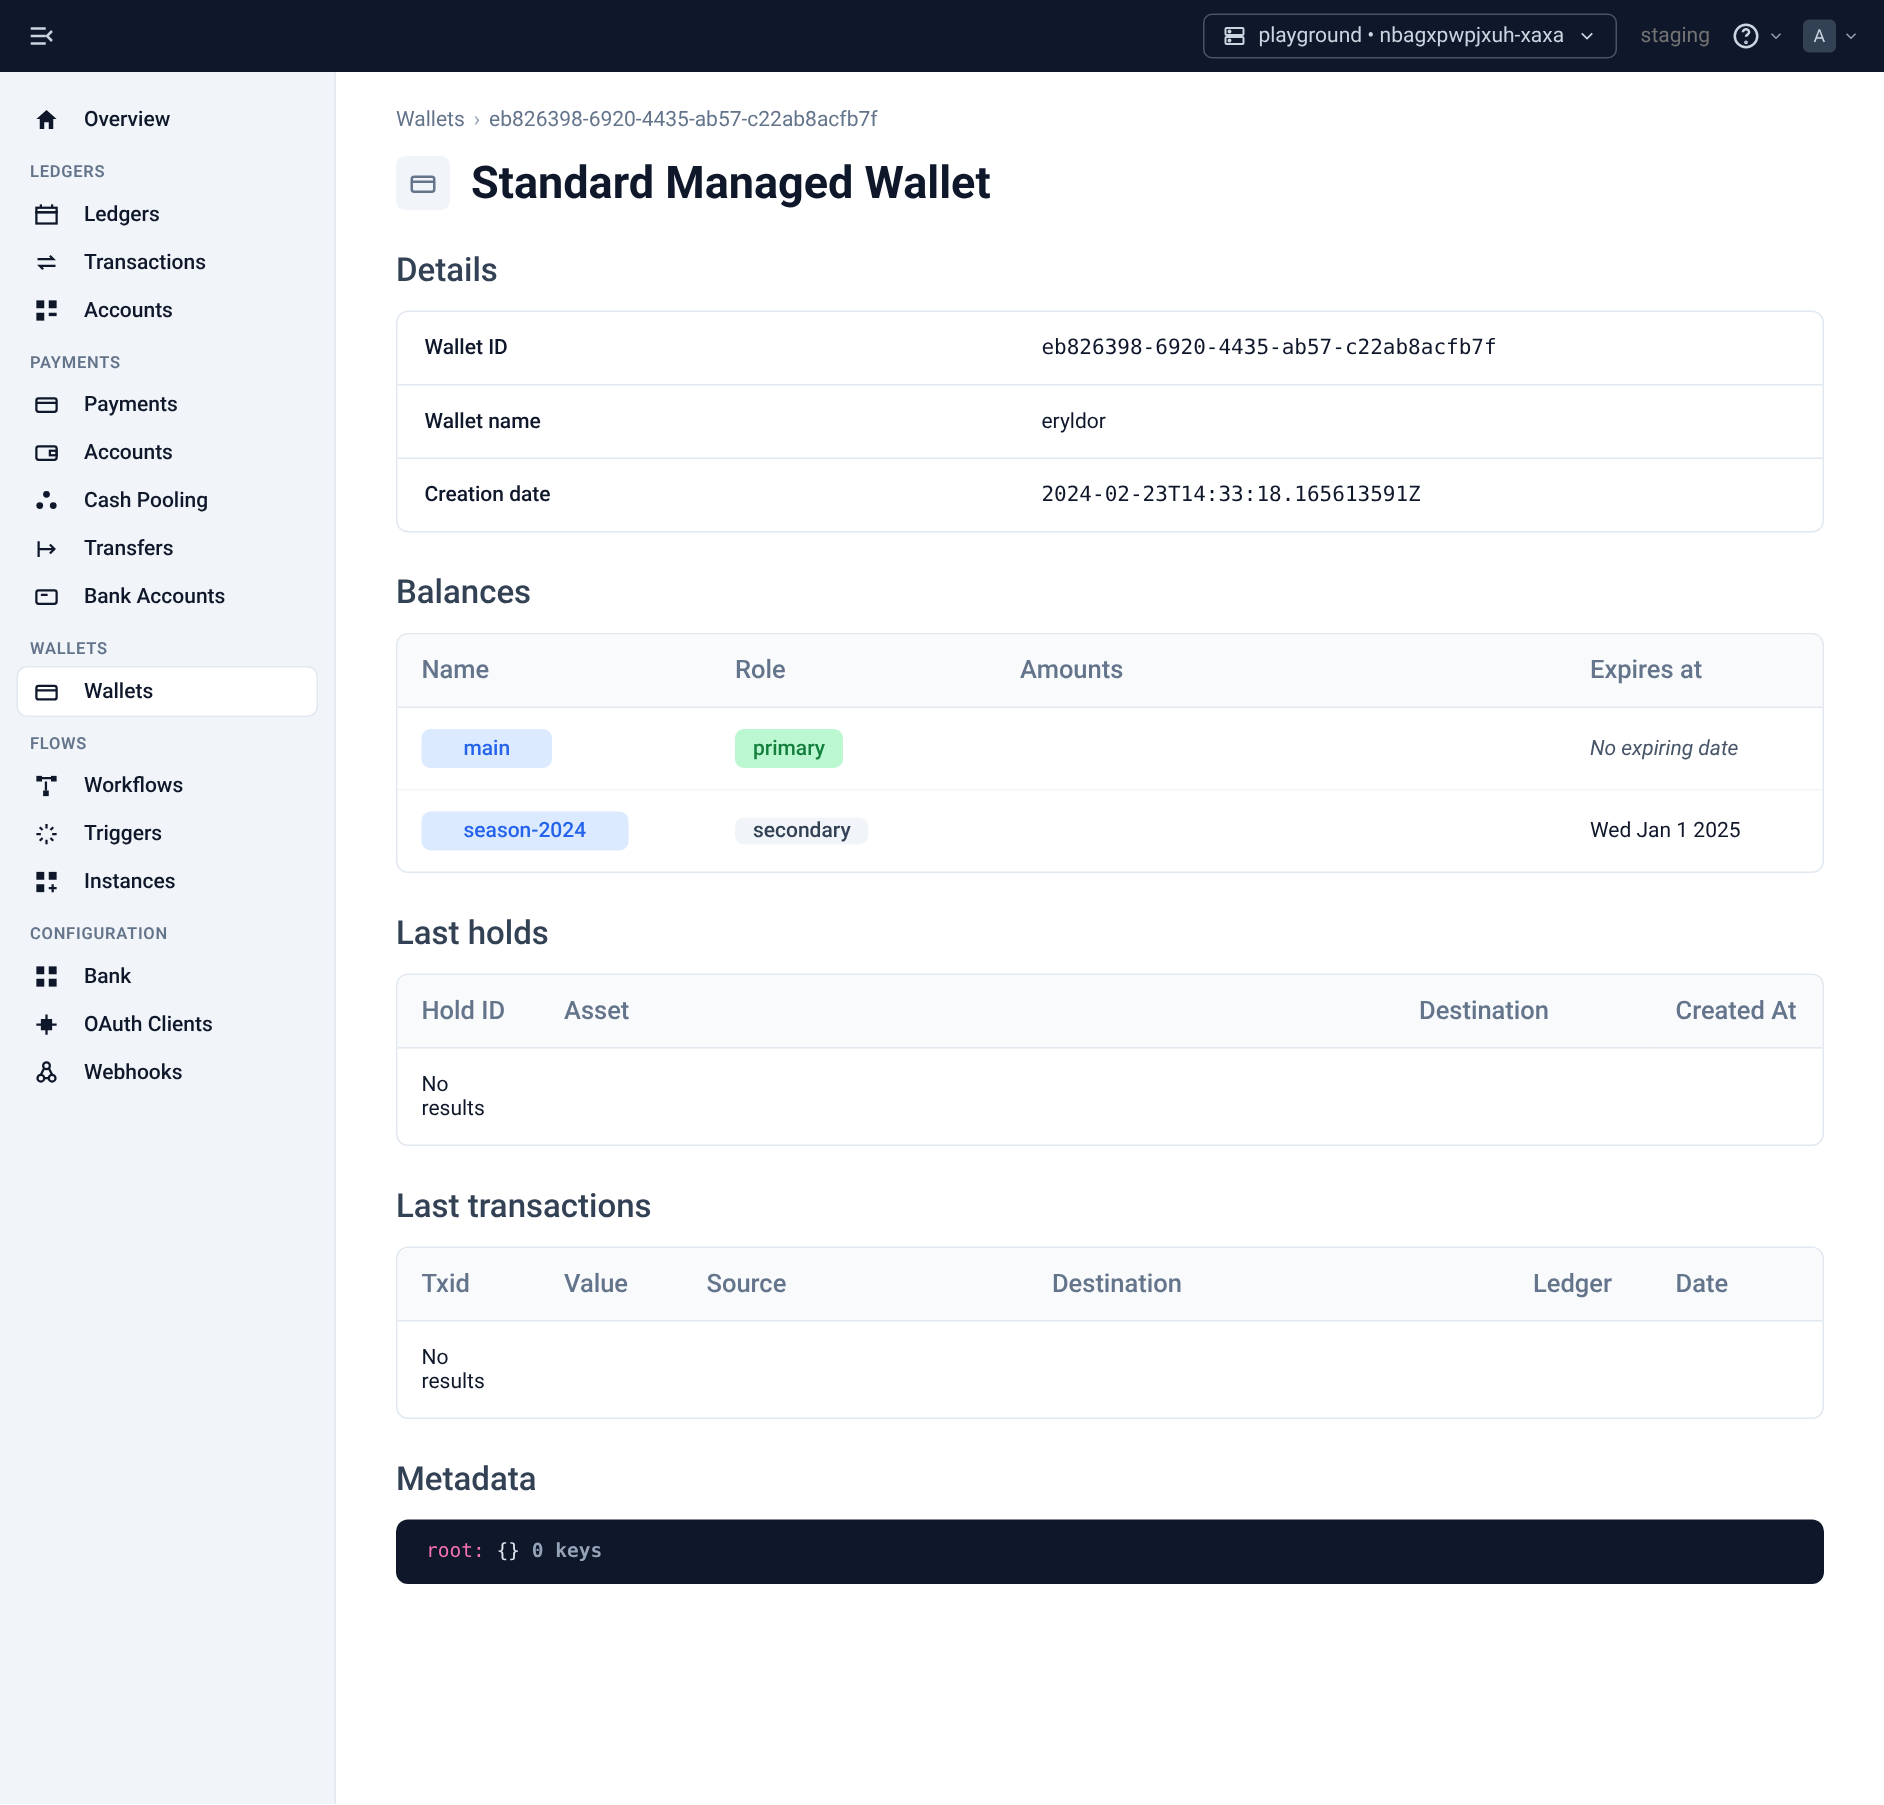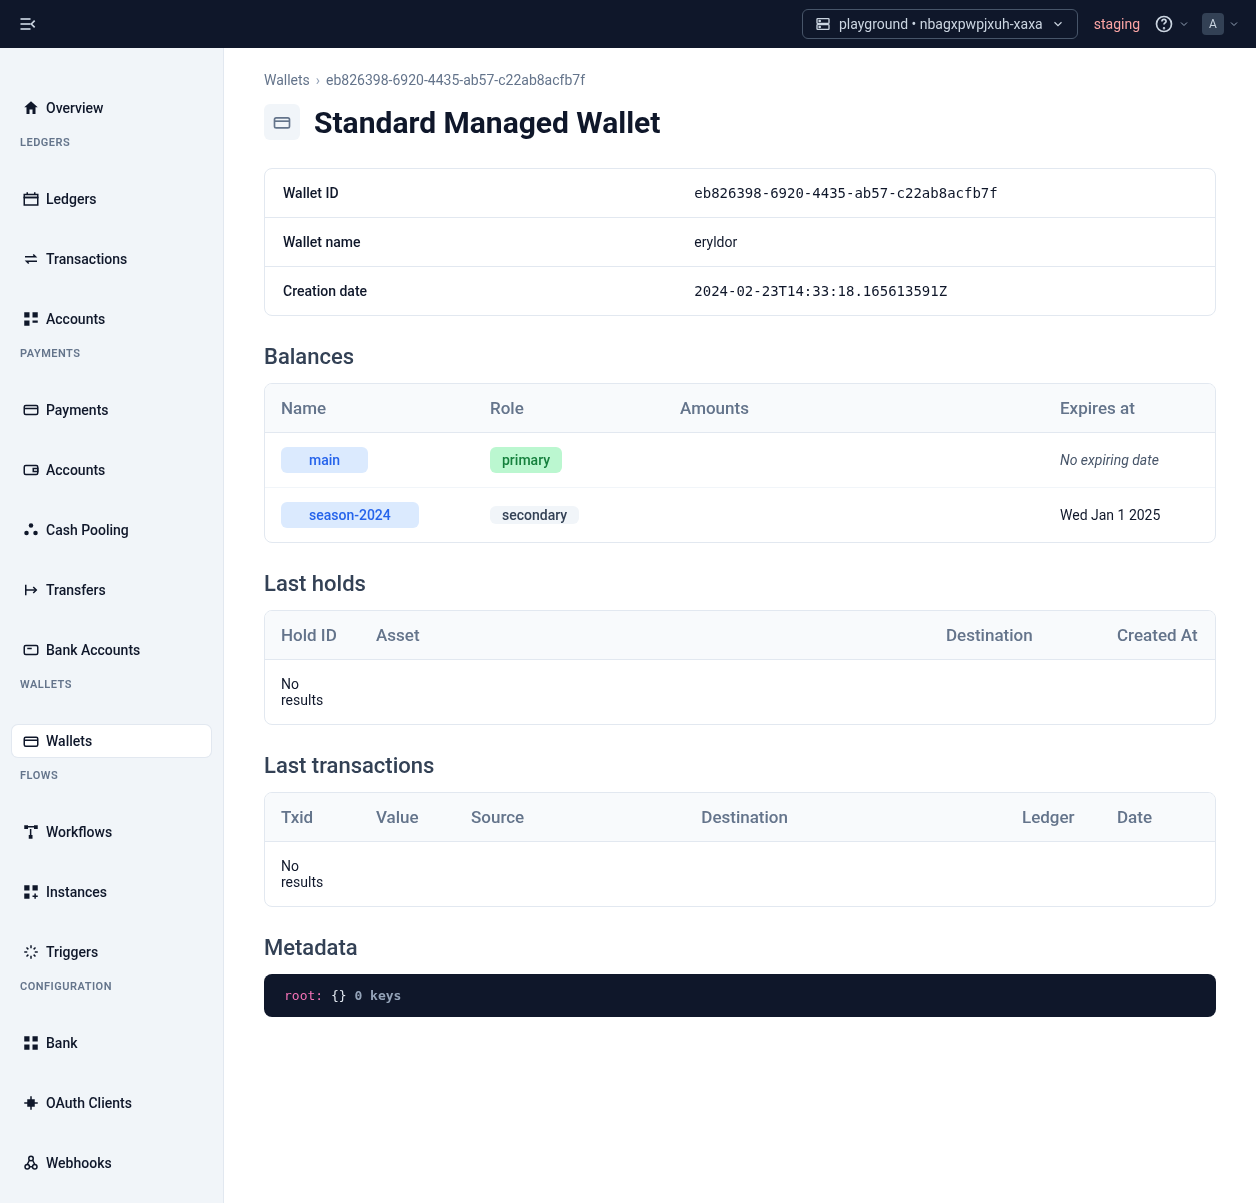--- a/index.html
+++ b/index.html
@@ -4,33 +4,33 @@
 <style>
   * { box-sizing: border-box; margin: 0; padding: 0; }
   body { font-family: -apple-system, BlinkMacSystemFont, "Segoe UI", Roboto, sans-serif; background: #fff; color: #0f172a; font-size: 14px; }
   
   
   .topbar { background: #0f172a; height: 48px; display: flex; align-items: center; padding: 0 16px; color: #cbd5e1; }
   .topbar-left { flex: 0 0 auto; }
   .topbar-spacer { flex: 1; }
   .menu-toggle { width: 24px; height: 24px; display: flex; align-items: center; justify-content: center; cursor: pointer; }
   .stack-pill { border: 1px solid #475569; border-radius: 6px; padding: 6px 12px; display: flex; align-items: center; gap: 8px; cursor: pointer; margin-right: 16px; }
-  .env-label { color: #fca5a5; margin-right: 14px; cursor: pointer; }
+  .env-label { color: #737373; margin-right: 14px; cursor: pointer; }
   .help-btn { display: flex; align-items: center; gap: 4px; margin-right: 12px; cursor: pointer; }
   .avatar-btn { display: flex; align-items: center; gap: 4px; cursor: pointer; }
   .avatar { width: 22px; height: 22px; background: #334155; border-radius: 4px; display: flex; align-items: center; justify-content: center; font-size: 12px; color: #cbd5e1; }
 
   
   .shell { display: flex; min-height: calc(100vh - 48px); }
   .sidebar { width: 224px; background: #f1f5f9; padding: 16px 12px; border-right: 1px solid #e2e8f0; }
   .content { flex: 1; padding: 24px 40px 60px 40px; max-width: 1100px; }
 
   
   .nav-section-label { font-size: 11px; font-weight: 600; color: #64748b; letter-spacing: 0.5px; padding: 12px 8px 6px 8px; }
-  .nav-item { display: flex; align-items: center; gap: 6px; padding: 7px 10px; border-radius: 6px; cursor: pointer; font-weight: 500; color: #0f172a; margin-top: 28px; }
+  .nav-item { display: flex; align-items: center; gap: 16px; padding: 7px 10px; border-radius: 6px; cursor: pointer; font-weight: 500; color: #0f172a; }
   .nav-item.active { background: #fff; box-shadow: 0 0 0 1px #e2e8f0; }
   .nav-icon { width: 18px; height: 18px; flex: 0 0 18px; display: flex; align-items: center; justify-content: center; }
 
   
   .breadcrumb { color: #64748b; font-size: 14px; margin-bottom: 16px; display: flex; align-items: center; gap: 6px; }
   .breadcrumb a { color: #64748b; text-decoration: none; cursor: pointer; }
   .bc-sep { color: #94a3b8; }
 
   
   .title-row { display: flex; align-items: center; gap: 14px; margin-bottom: 28px; }
@@ -223,44 +223,44 @@
             <rect x="3" y="3" width="5" height="5"></rect>
             <rect x="16" y="3" width="5" height="5"></rect>
             <rect x="9" y="16" width="5" height="5"></rect>
             <path d="M8 5h8M11.5 8v8" stroke="#0f172a" stroke-width="2" fill="none"></path>
           </svg>
         </span>
       <span>Workflows</span>
     </div>
     <div class="nav-item">
       <span class="nav-icon">
-          <svg width="18" height="18" viewBox="0 0 24 24" fill="#0f172a">
-            <rect x="3" y="3" width="7" height="7"></rect>
-            <rect x="14" y="3" width="7" height="7"></rect>
-            <rect x="3" y="14" width="7" height="7"></rect>
-            <path d="M17.5 14v7M14 17.5h7" stroke="#0f172a" stroke-width="2"></path>
-          </svg>
-        </span>
-      <span>Instances</span>
-    </div>
-    <div class="nav-item">
-      <span class="nav-icon">
           <svg width="18" height="18" viewBox="0 0 24 24" fill="none" stroke="#0f172a" stroke-width="2">
             <line x1="12" y1="3" x2="12" y2="7"></line>
             <line x1="12" y1="17" x2="12" y2="21"></line>
             <line x1="3" y1="12" x2="7" y2="12"></line>
             <line x1="17" y1="12" x2="21" y2="12"></line>
             <line x1="6" y1="6" x2="8.5" y2="8.5"></line>
             <line x1="15.5" y1="15.5" x2="18" y2="18"></line>
             <line x1="6" y1="18" x2="8.5" y2="15.5"></line>
             <line x1="15.5" y1="8.5" x2="18" y2="6"></line>
           </svg>
         </span>
       <span>Triggers</span>
     </div>
+    <div class="nav-item">
+      <span class="nav-icon">
+          <svg width="18" height="18" viewBox="0 0 24 24" fill="#0f172a">
+            <rect x="3" y="3" width="7" height="7"></rect>
+            <rect x="14" y="3" width="7" height="7"></rect>
+            <rect x="3" y="14" width="7" height="7"></rect>
+            <path d="M17.5 14v7M14 17.5h7" stroke="#0f172a" stroke-width="2"></path>
+          </svg>
+        </span>
+      <span>Instances</span>
+    </div>
 
     <div class="nav-section-label">CONFIGURATION</div>
     <div class="nav-item">
       <span class="nav-icon">
           <svg width="18" height="18" viewBox="0 0 24 24" fill="#0f172a">
             <rect x="3" y="3" width="7" height="7"></rect>
             <rect x="14" y="3" width="7" height="7"></rect>
             <rect x="3" y="14" width="7" height="7"></rect>
             <rect x="14" y="14" width="7" height="7"></rect>
           </svg>
@@ -298,20 +298,21 @@
     <div class="title-row">
       <div class="title-icon">
         <svg width="20" height="20" viewBox="0 0 24 24" fill="none" stroke="#64748b" stroke-width="2">
             <rect x="3" y="7" width="18" height="12" rx="2"></rect>
             <line x1="3" y1="11" x2="21" y2="11"></line>
           </svg>
       </div>
       <h1 class="page-title">Standard Managed Wallet</h1>
     </div>
 
+    <h2 class="section-title">Details</h2>
     <div class="card">
       <div class="kv-row">
         <div class="kv-key">Wallet ID</div>
         <div class="kv-val">eb826398-6920-4435-ab57-c22ab8acfb7f</div>
       </div>
       <div class="kv-row">
         <div class="kv-key">Wallet name</div>
         <div class="kv-val" style="font-family:inherit">eryldor</div>
       </div>
       <div class="kv-row">

